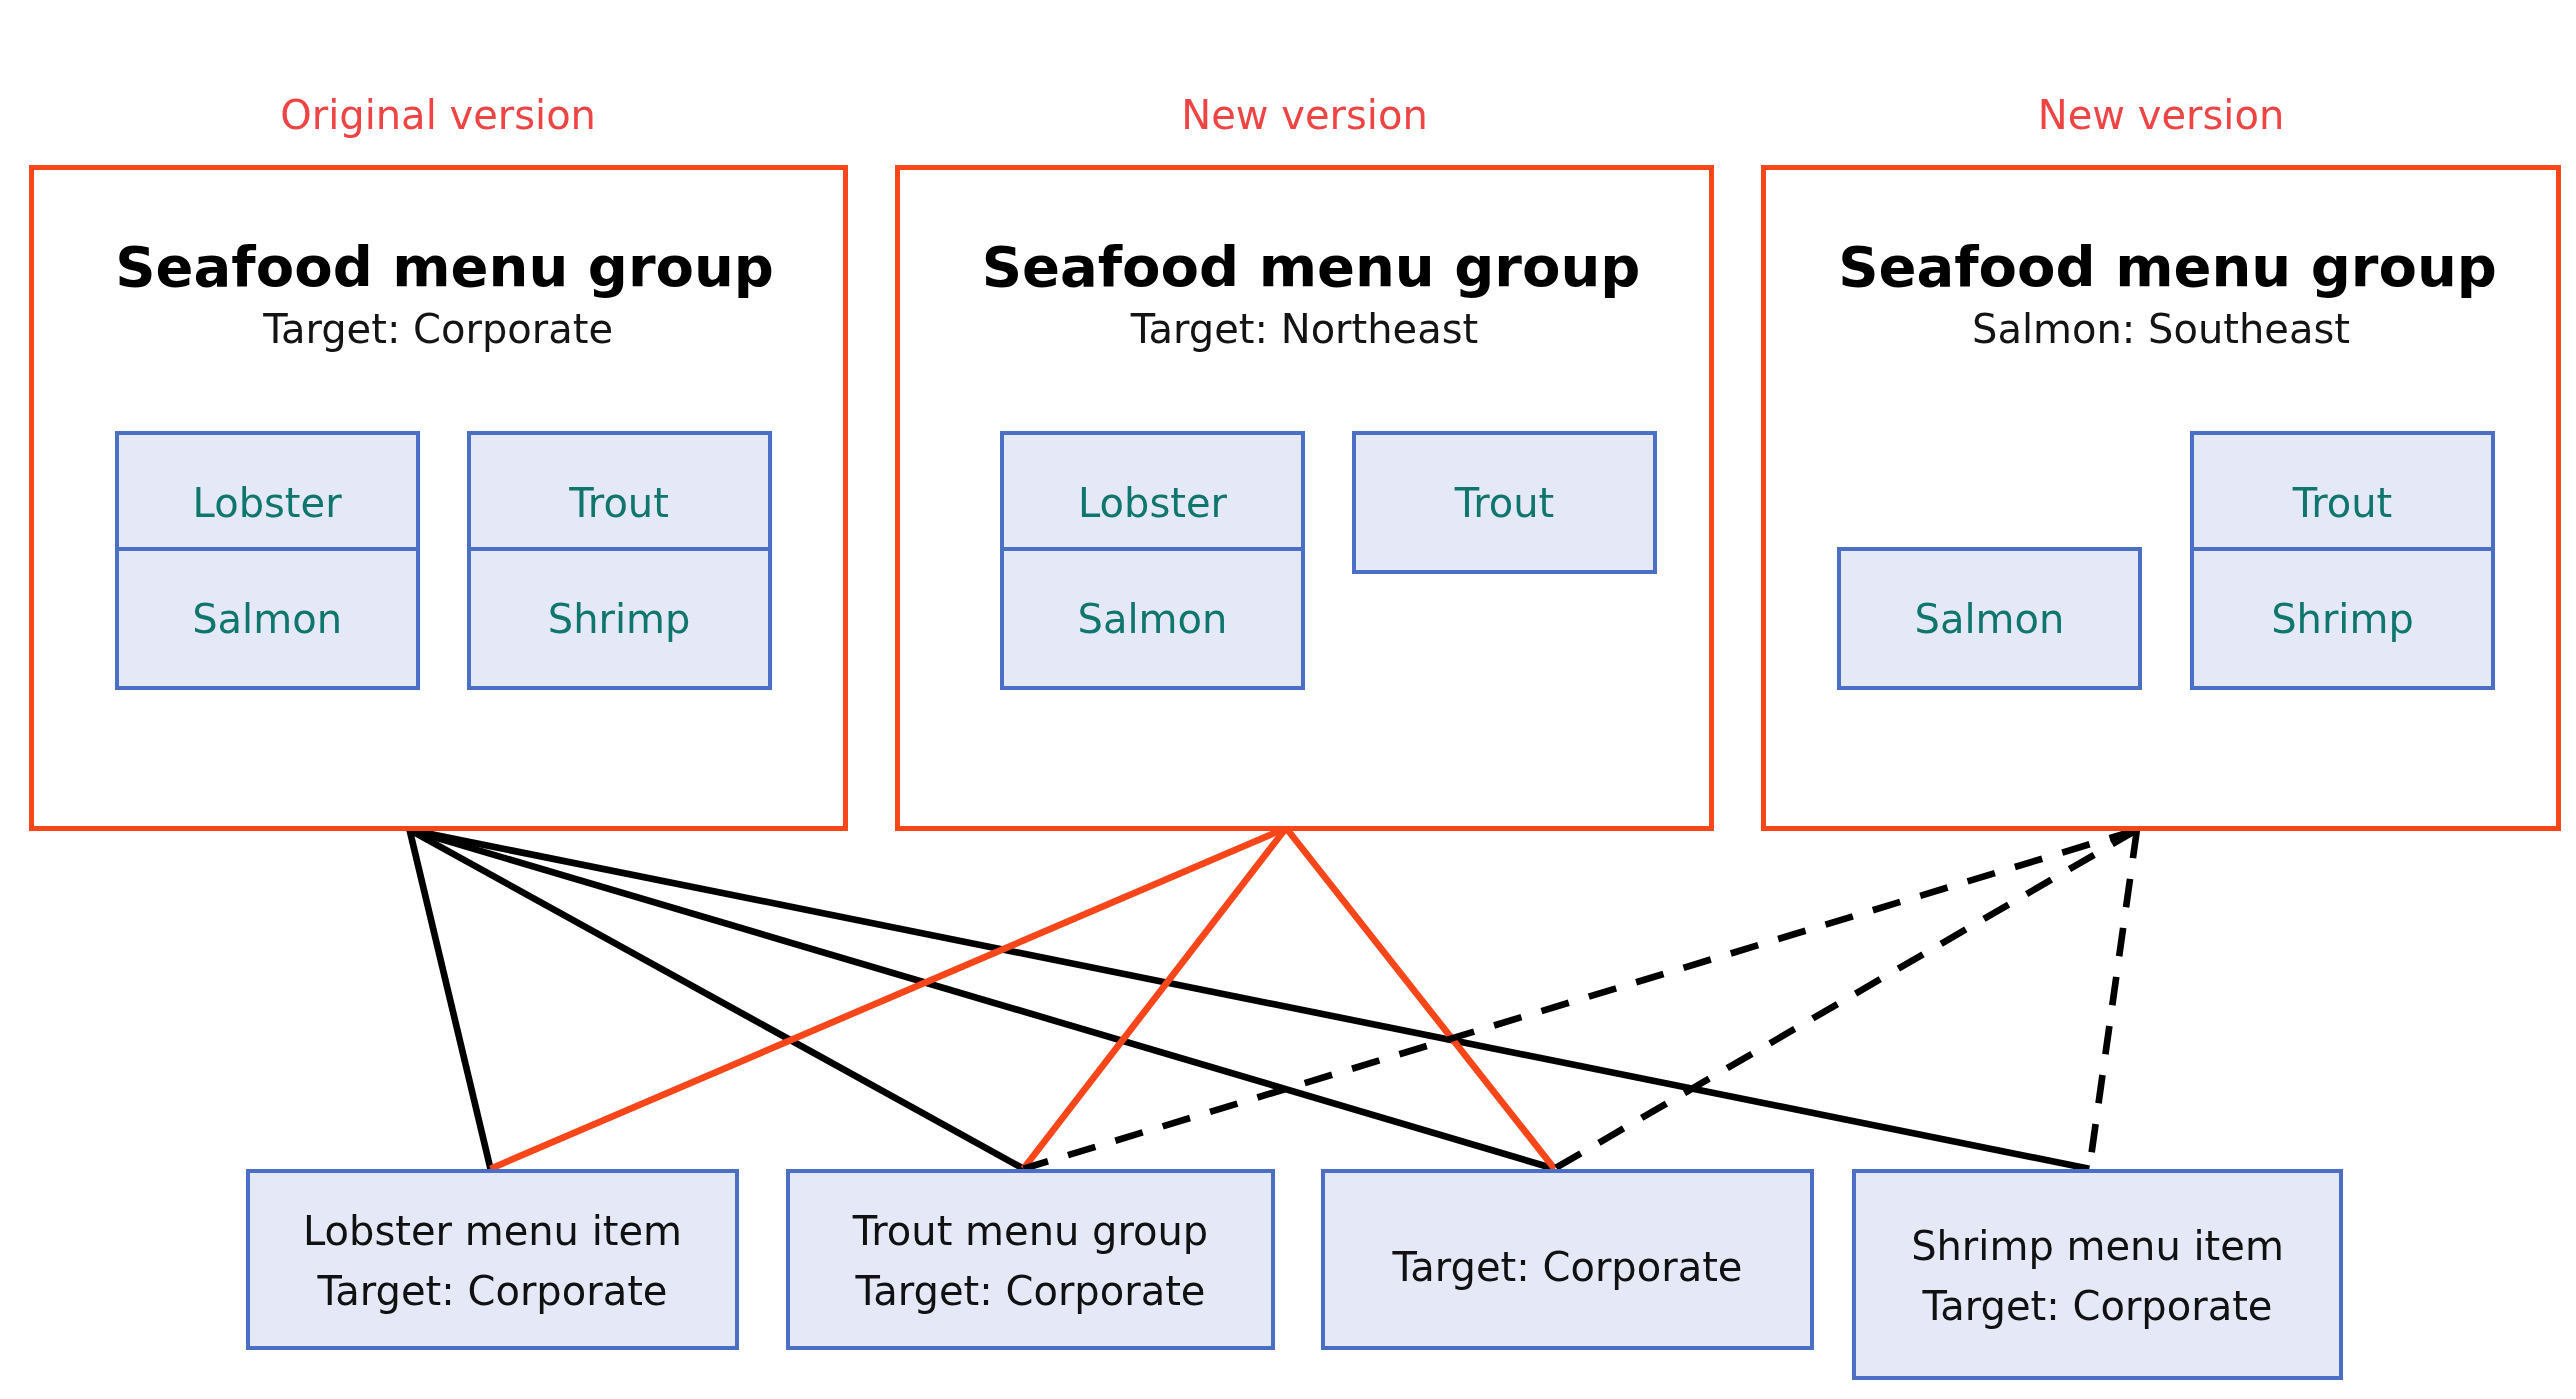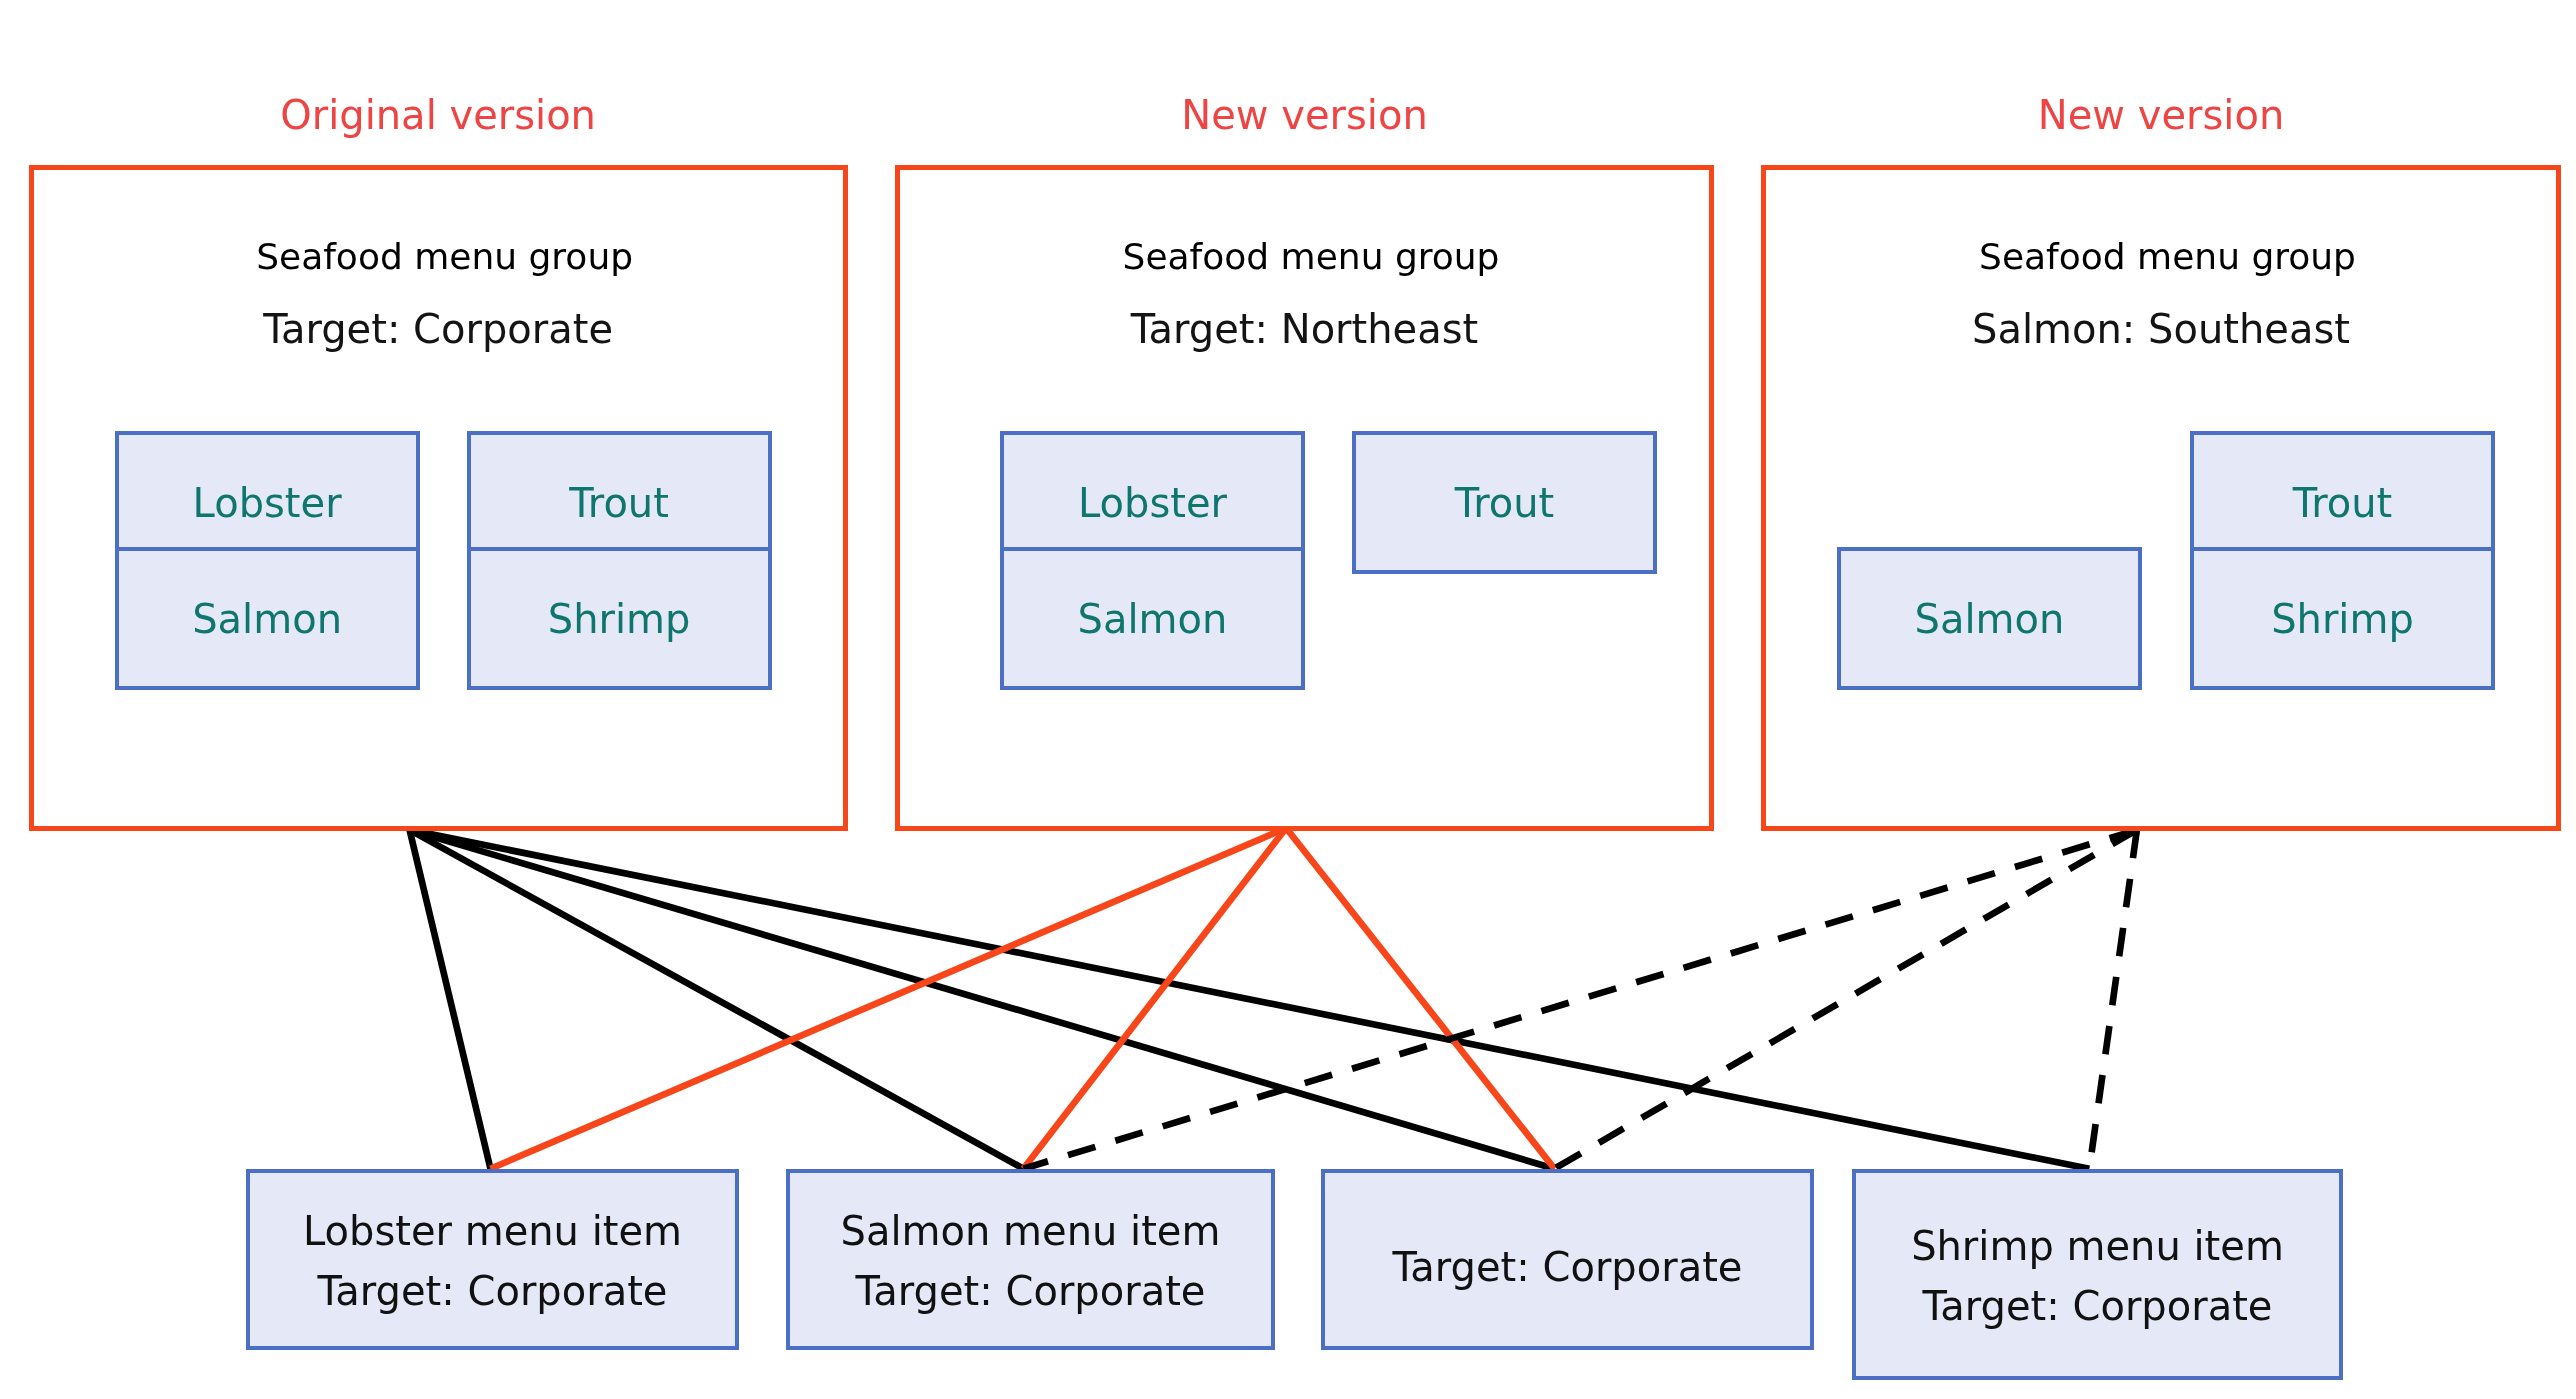--- a/index.html
+++ b/index.html
@@ -41,22 +41,22 @@
     box-sizing: border-box;
     border: 5.7px solid #F8461B;
     background: #ffffff;
     z-index: 2;
   }
   .group-title {
     position: absolute;
     left: 13px;
     right: 0;
     text-align: center;
-    font-size: 36px;
-    font-weight: normal;
+    font-size: 56px;
+    font-weight: bold;
     color: #000000;
     line-height: 1;
     white-space: nowrap;
   }
   .group-target {
     position: absolute;
     left: 0;
     right: 0;
     text-align: center;
     font-size: 40px;
@@ -158,21 +158,21 @@
     <div class="chip" style="left:71px;  top:377px; width:305px; height:143px;">Salmon</div>
     <div class="chip" style="left:424px; top:377px; width:305px; height:143px;">Shrimp</div>
   </div>
 
   <div class="menu-card" style="left:246px; top:1169px; width:493px; height:181px;">
     <div class="mc-title">Lobster menu item</div>
     <div class="mc-target">Target: Corporate</div>
   </div>
 
   <div class="menu-card" style="left:786px; top:1169px; width:489px; height:181px;">
-    <div class="mc-title">Salmon menu item</div>
+    <div class="mc-title">Trout menu group</div>
     <div class="mc-target">Target: Corporate</div>
   </div>
 
   <div class="menu-card" style="left:1321px; top:1169px; width:493px; height:181px;">
     <div class="mc-target">Target: Corporate</div>
   </div>
 
   <div class="menu-card" style="left:1852px; top:1169px; width:491px; height:211px;">
     <div class="mc-title">Shrimp menu item</div>
     <div class="mc-target">Target: Corporate</div>

